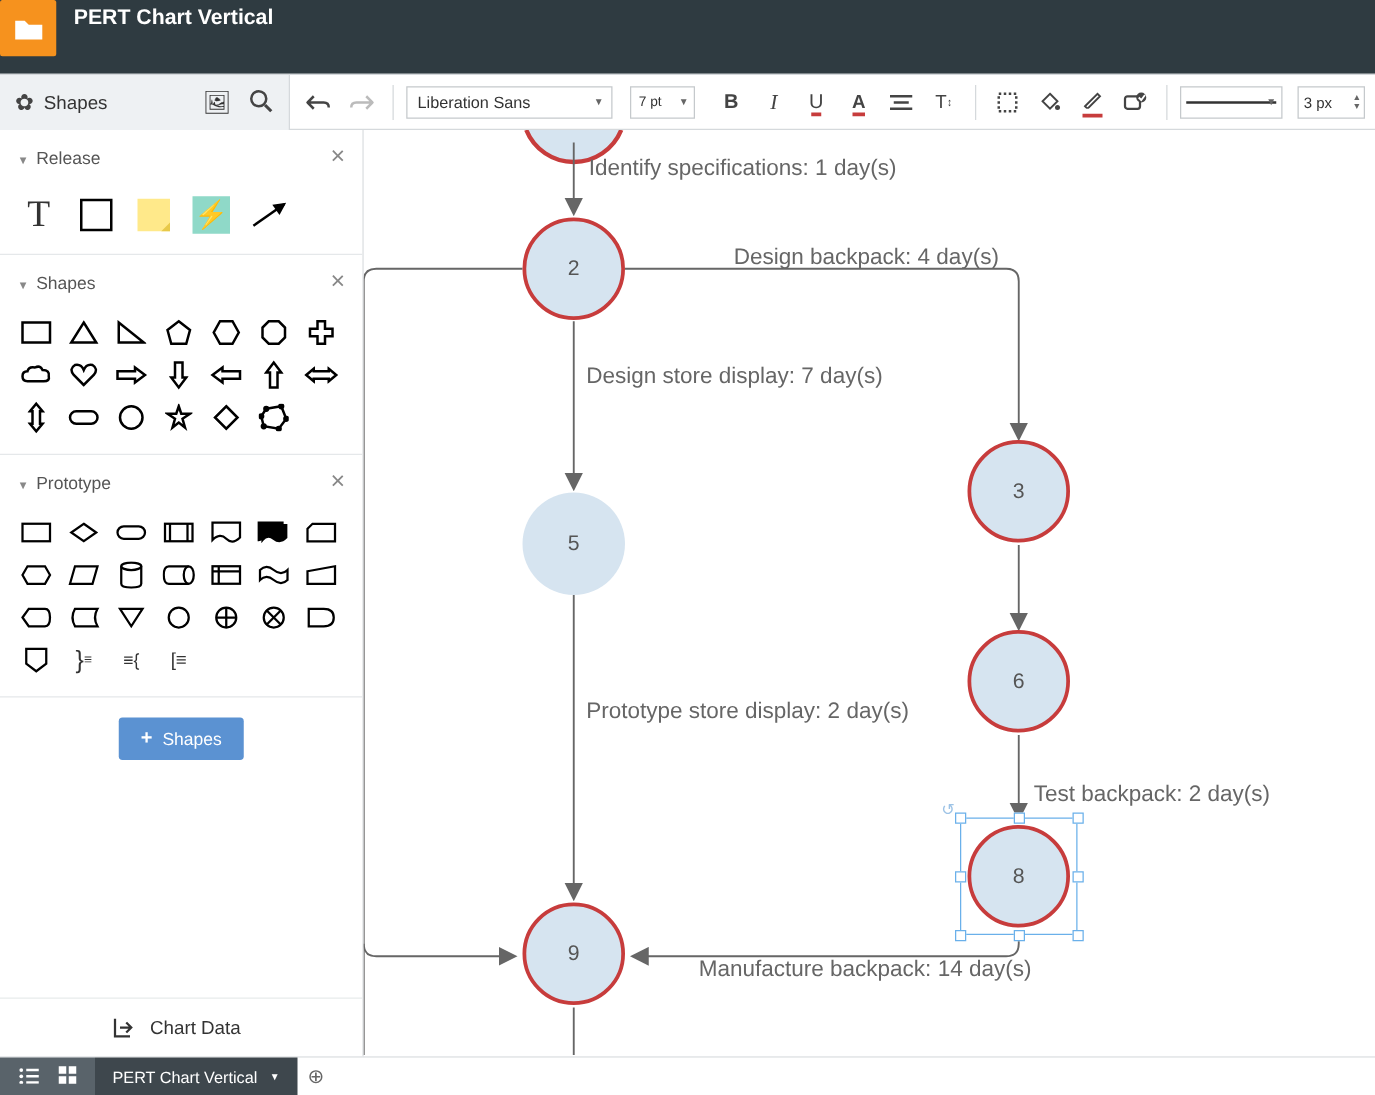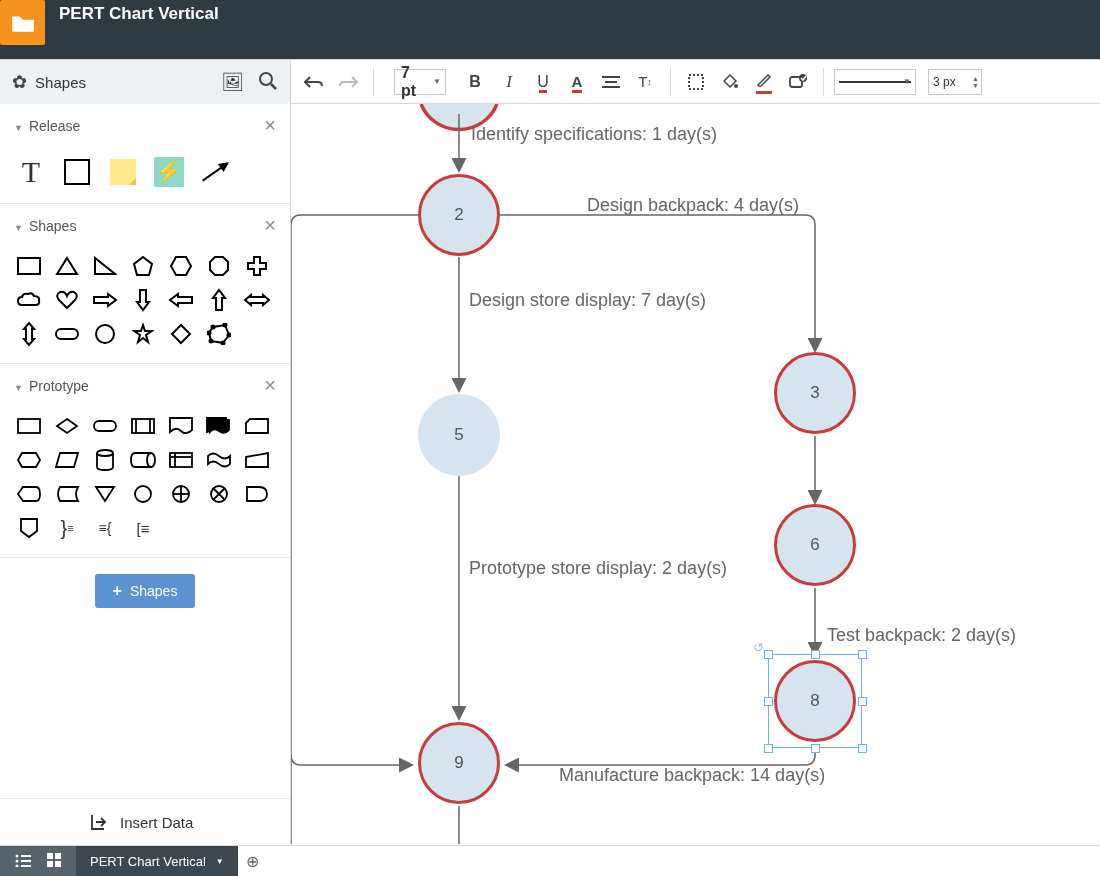--- a/index.html
+++ b/index.html
@@ -16,21 +16,21 @@
 .shapes-header { width: 291px; background: #eef1f3; display: flex; align-items: center; padding: 0 12px; justify-content: space-between; border-right: 1px solid #d5d9dc; }
 .shapes-header .left { display: flex; align-items: center; gap: 8px; font-size: 15px; color: #333; font-weight: 500; }
 .shapes-header .right { display: flex; gap: 14px; align-items: center; }
 .gear { font-size: 18px; color: #444; }
 .main-toolbar { flex: 1; background: #fff; display: flex; align-items: center; padding: 0 8px; gap: 4px; border-bottom: 1px solid #d5d9dc; }
 .tbtn { width: 30px; height: 30px; display: flex; align-items: center; justify-content: center; color: #444; cursor: pointer; border-radius: 2px; }
 .tbtn.dim { color: #bbb; }
 .sep { width: 1px; height: 28px; background: #d5d9dc; margin: 0 6px; }
 .font-select { height: 26px; border: 1px solid #c5c9cc; padding: 0 22px 0 8px; font-size: 13px; color: #333; background: #fff; position: relative; width: 165px; display: flex; align-items: center; }
 .font-select::after { content: "▼"; font-size: 8px; position: absolute; right: 6px; color: #666; }
-.size-select { height: 26px; border: 1px solid #c5c9cc; padding: 0 18px 0 6px; font-size: 16px; color: #333; background: #fff; position: relative; width: 52px; display: flex; align-items: center; font-weight: bold; }
+.size-select { height: 26px; border: 1px solid #c5c9cc; padding: 0 18px 0 6px; font-size: 11px; color: #333; background: #fff; position: relative; width: 52px; display: flex; align-items: center; }
 .size-select::after { content: "▼"; font-size: 8px; position: absolute; right: 4px; color: #666; }
 .line-select { height: 26px; border: 1px solid #c5c9cc; width: 82px; display: flex; align-items: center; padding: 0 4px; position: relative; }
 .line-select .ln { flex: 1; height: 2px; background: #333; }
 .line-select::after { content: "▼"; font-size: 8px; position: absolute; right: 4px; color: #666; }
 .px-select { height: 26px; border: 1px solid #c5c9cc; width: 54px; display: flex; align-items: center; padding: 0 4px; font-size: 12px; position: relative; }
 .px-select .updn { position: absolute; right: 2px; display: flex; flex-direction: column; font-size: 7px; line-height: 7px; color: #666; }
 .workspace { display: flex; height: calc(876px - 59px - 45px - 31px); }
 .sidebar { width: 291px; background: #fff; border-right: 1px solid #d5d9dc; overflow-y: auto; display: flex; flex-direction: column; }
 .panel-hdr { display: flex; align-items: center; justify-content: space-between; padding: 10px 14px; font-size: 14px; color: #555; cursor: pointer; }
 .panel-hdr .tri { font-size: 9px; margin-right: 6px; color: #888; }
@@ -106,20 +106,21 @@
         <svg width="20" height="14">
           <path d="M6 2 L1 7 L6 12 M1 7 L14 7 Q18 7 18 11" stroke="#444" stroke-width="2" fill="none"></path>
         </svg>
       </div>
     <div class="tbtn dim">
         <svg width="20" height="14">
           <path d="M14 2 L19 7 L14 12 M19 7 L6 7 Q2 7 2 11" stroke="#bbb" stroke-width="2" fill="none"></path>
         </svg>
       </div>
     <div class="sep"></div>
+    <div class="font-select">Liberation Sans</div>
     <div style="width:6px"></div>
     <div class="size-select">7 pt</div>
     <div style="width:6px"></div>
     <div class="tbtn" style="font-weight:700;font-size:16px">B</div>
     <div class="tbtn" style="font-style:italic;font-family:serif;font-size:17px">I</div>
     <div class="tbtn">
         <span class="und" style="font-size:16px">U</span>
       </div>
     <div class="tbtn">
         <span class="fontA" style="font-size:15px">A</span>
@@ -441,21 +442,21 @@
     <div class="shapes-btn-wrap">
       <button class="shapes-btn">
         <span style="font-size:16px;font-weight:700">+</span>
         <span>Shapes</span>
       </button>
     </div>
     <div class="import-row">
       <svg width="20" height="18">
           <path d="M2 2 L2 16 L14 16 M6 9 L14 9 M11 5 L15 9 L11 13" stroke="#333" stroke-width="1.8" fill="none"></path>
         </svg>
-      <span>Insert Data</span>
+      <span>Chart Data</span>
     </div>
   </div>
 
   <div class="canvas">
     <div class="diagram">
 
       <svg class="arr" style="left:0;top:0" width="809" height="740">
         <defs>
             <marker id="ah" markerWidth="10" markerHeight="10" refX="8" refY="5" orient="auto">
               <path d="M0 0 L10 5 L0 10 Z" fill="#666"></path>

